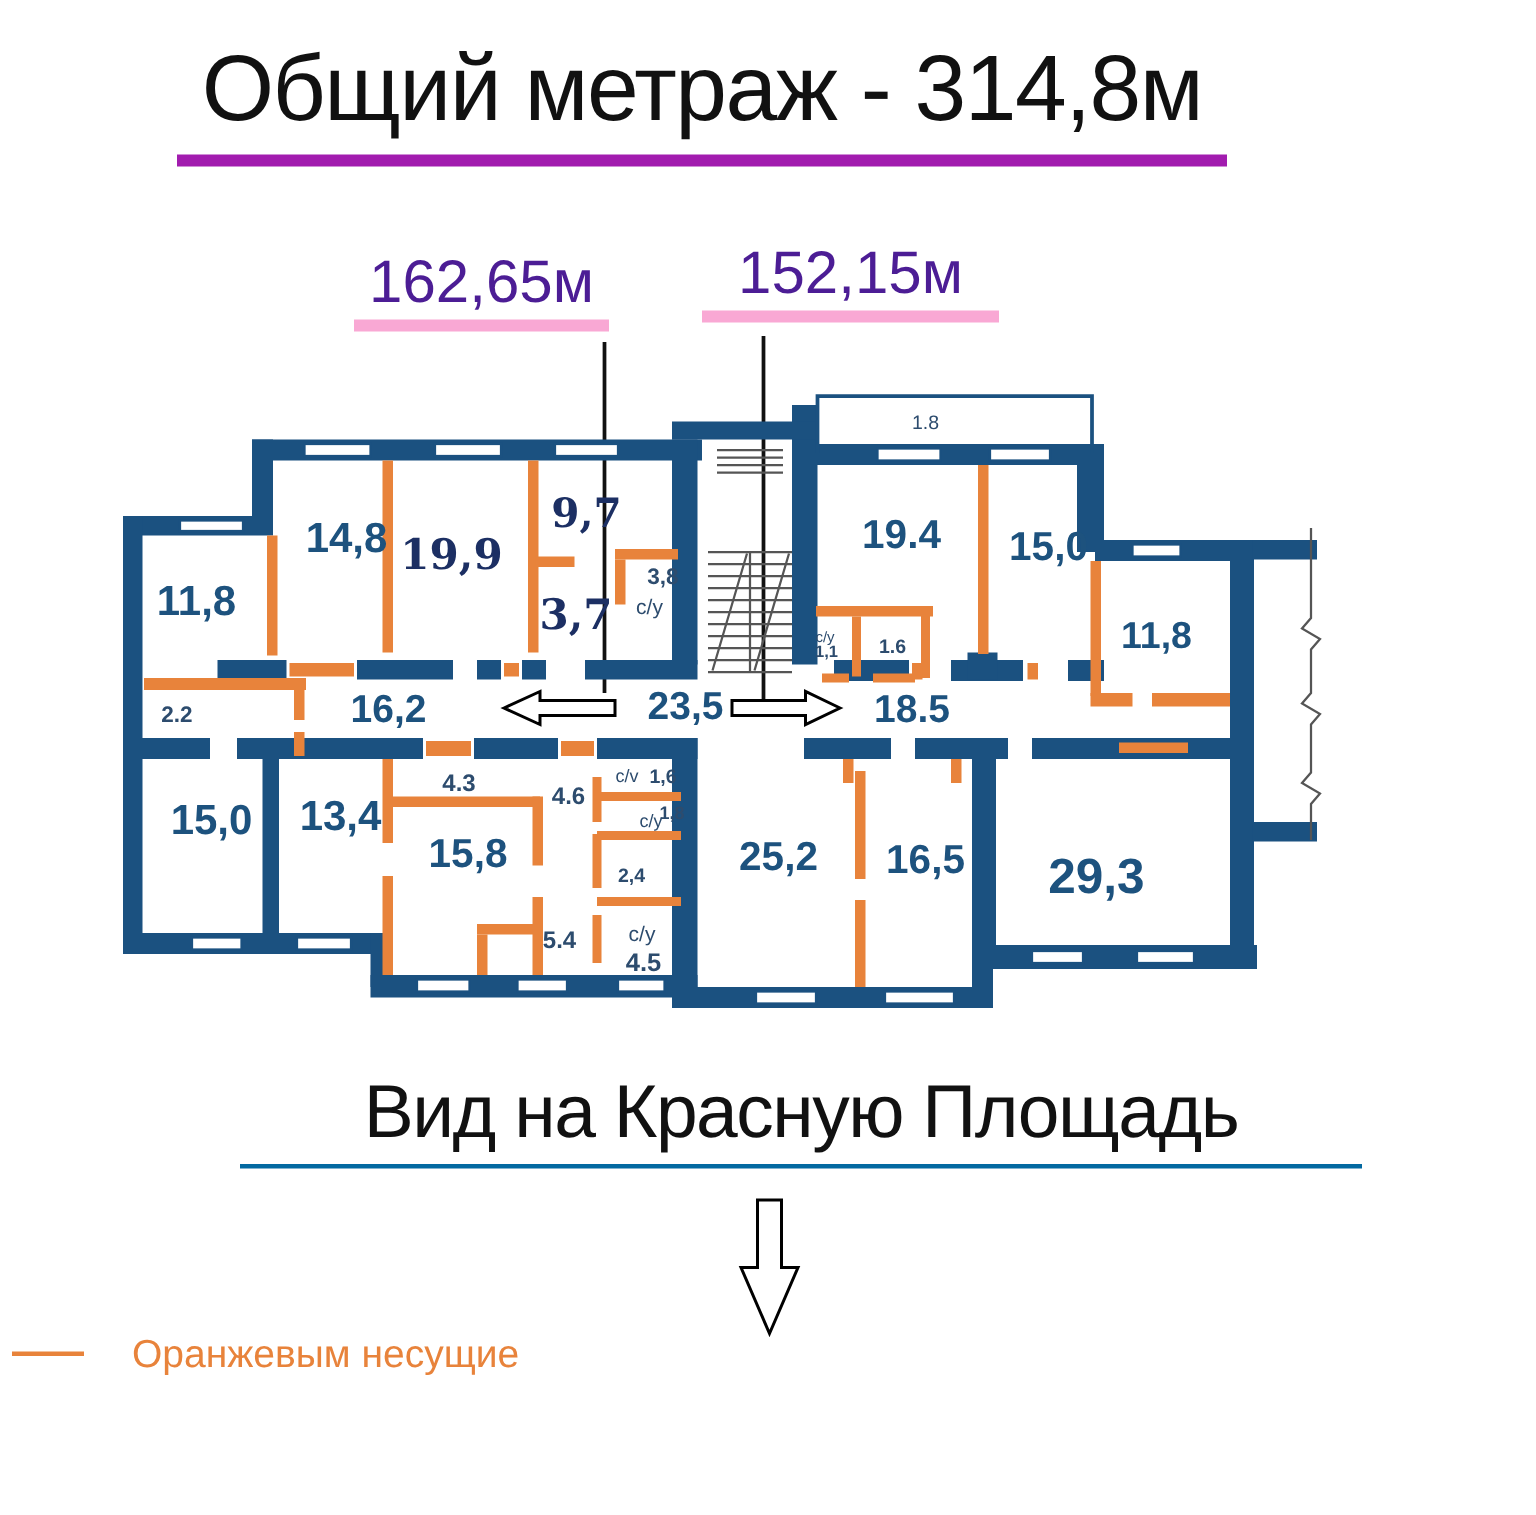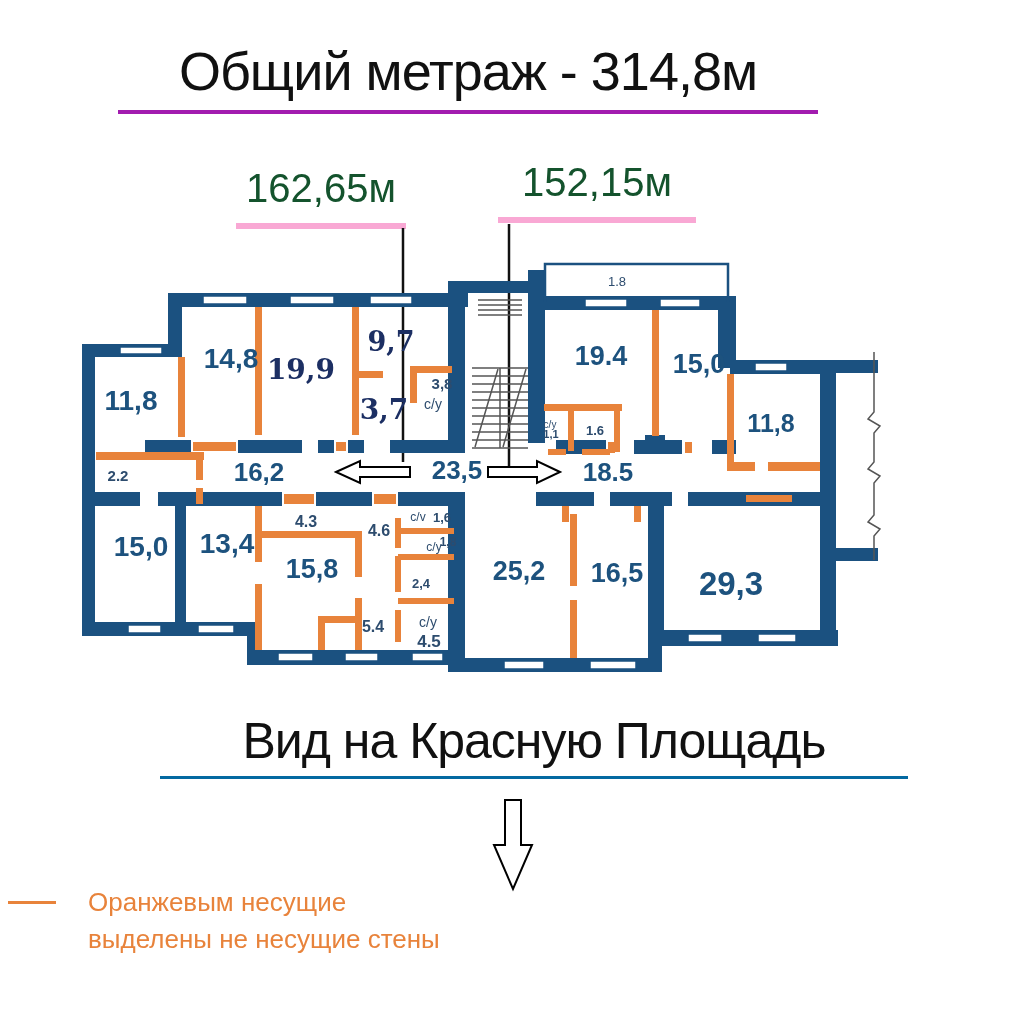--- a/index.html
+++ b/index.html
@@ -1,24 +1,24 @@
 <!DOCTYPE html>
 <html><head>
 <meta charset="utf-8">
 <style>
   html,body{margin:0;padding:0;}
   body{width:1024px;height:1010px;position:relative;background:#fff;overflow:hidden;
        font-family:"Liberation Sans",sans-serif;}
   .title{position:absolute;left:118px;top:24px;width:700px;text-align:center;
-         font-size:54px;letter-spacing:-1px;color:#111;font-weight:500;
-         border-bottom:4px solid #a21caf;padding-bottom:8px;margin-top:16px;}
-  .sec-label{position:absolute;text-align:center;font-size:40px;color:#14532d;
-         border-bottom:6px solid #f9a8d4;padding-bottom:12px;font-weight:500;}
+         font-size:62px;letter-spacing:-1px;color:#111;font-weight:500;
+         border-bottom:8px solid #a21caf;padding-bottom:8px;}
+  .sec-label{position:absolute;text-align:center;font-size:40px;color:#4c1d95;
+         border-bottom:8px solid #f9a8d4;padding-bottom:2px;font-weight:500;}
   .sec-left{left:236px;top:166px;width:170px;}
-  .sec-right{left:498px;top:160px;width:198px;}
+  .sec-right{left:468px;top:160px;width:198px;}
   .caption{position:absolute;left:160px;top:712px;width:748px;text-align:center;
          font-size:50px;letter-spacing:-1px;color:#111;font-weight:500;
          border-bottom:3px solid #0369a1;padding-bottom:6px;}
   .legend-line{position:absolute;left:8px;top:901px;width:48px;height:3px;background:#e8833b;}
   .legend-text{position:absolute;left:88px;top:884px;font-size:26px;line-height:37px;
          color:#e8833b;}
   svg{position:absolute;left:0;top:0;}
   svg text{font-family:"Liberation Sans",sans-serif;}
   .lbl{fill:#1d527e;font-weight:bold;}
   .navy{fill:#1c2f63;font-weight:bold;font-family:"DejaVu Serif",serif;}
@@ -222,14 +222,13 @@
     <text class="lbl" x="617" y="582" font-size="27" text-anchor="middle">16,5</text>
     <text class="lbl" x="731" y="595" font-size="33" text-anchor="middle">29,3</text>
   </g>
 </svg>
 
 <div class="caption">Вид на Красную Площадь</div>
 
 <div class="legend-line"></div>
 <div class="legend-text">
   <div>Оранжевым несущие</div>
-  <div>выделены не несущие стены</div>
 </div>
 
 </body></html>

